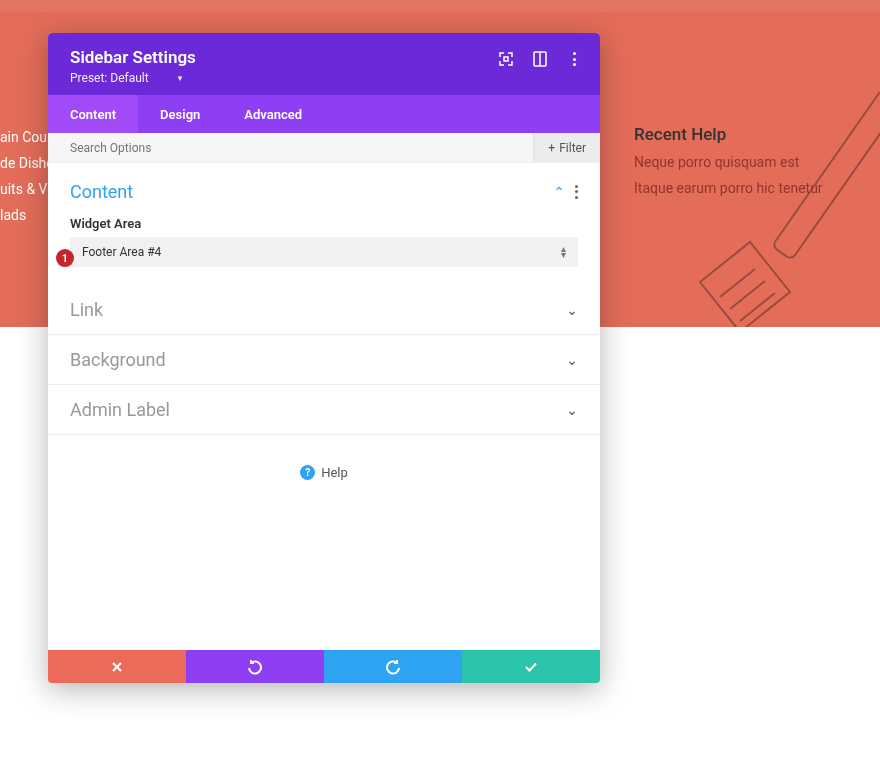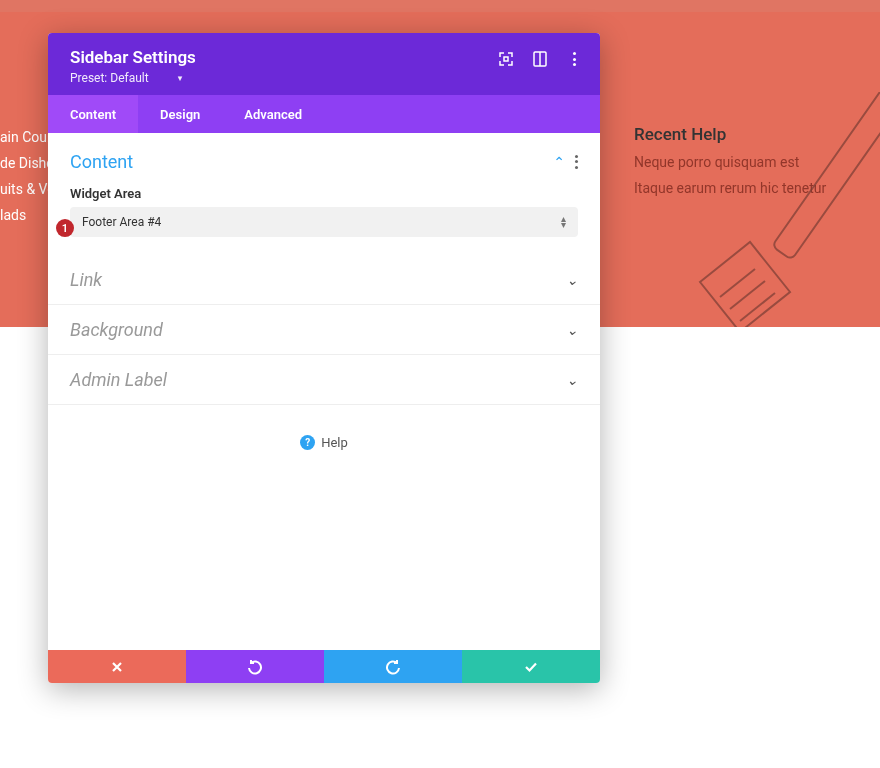--- a/index.html
+++ b/index.html
@@ -110,21 +110,21 @@
 }
 
 .section-body {
   flex: 1; overflow: auto;
   padding: 0;
 }
 .section-head {
   display: flex; justify-content: space-between; align-items: center;
   padding: 18px 22px 12px;
 }
-.section-head.collapsed { border-bottom: 1px solid #eee; padding: 14px 22px; font-style: italic; }
+.section-head.collapsed { border-bottom: 1px solid #eee; padding: 14px 22px; }
 .section-title { font-size: 18px; font-weight: 400; color: #999; }
 .section-title.active { color: #2ea3f2; }
 .section-ctrl { display: flex; gap: 10px; align-items: center; }
 .chev { font-size: 14px; color: #555; cursor: pointer; }
 .vdots { width: 3px; height: 14px; display: flex; flex-direction: column; justify-content: space-between; cursor: pointer; }
 .vdots span { width: 3px; height: 3px; background: #666; border-radius: 50%; }
 
 .field-label { padding: 2px 22px 6px; font-size: 13px; font-weight: 600; color: #333; }
 .select-wrap { padding: 0 22px 18px; position: relative; }
 .select {
@@ -168,21 +168,21 @@
 <div class="background-main">
   <div class="bg-menu">
     <div>ain Cours</div>
     <div>de Dishes</div>
     <div>uits &amp; Veg</div>
     <div>lads</div>
   </div>
   <div class="recent-posts">
     <h3>Recent Help</h3>
     <div class="post">Neque porro quisquam est</div>
-    <div class="post">Itaque earum rerum hic tenetur</div>
+    <div class="post">Itaque earum porro hic tenetur</div>
   </div>
   <svg class="spatula" viewBox="0 0 260 260">
     <g fill="none" stroke="#7a3d34" stroke-width="2">
       <rect x="170" y="-30" width="24" height="210" rx="6" transform="rotate(35 182 75)"></rect>
       <path d="M40,190 L90,150 L130,200 L80,240 Z"></path>
       <line x1="60" y1="205" x2="95" y2="177"></line>
       <line x1="70" y1="217" x2="105" y2="189"></line>
       <line x1="80" y1="229" x2="115" y2="201"></line>
     </g>
   </svg>
@@ -217,20 +217,27 @@
       </div>
     </div>
   </div>
 
   <div class="tabs">
     <div class="tab active">Content</div>
     <div class="tab">Design</div>
     <div class="tab">Advanced</div>
   </div>
 
+  <div class="search-row">
+    <input class="search-input" placeholder="Search Options" style="">
+    <div class="filter-btn">
+      <span>+</span>
+      <span>Filter</span>
+    </div>
+  </div>
 
   <div class="section-body">
     <div class="section-head">
       <span class="section-title active">Content</span>
       <div class="section-ctrl">
         <span class="chev" style="color:#2ea3f2">⌃</span>
         <div class="vdots">
             <span></span>
             <span></span>
             <span></span>

